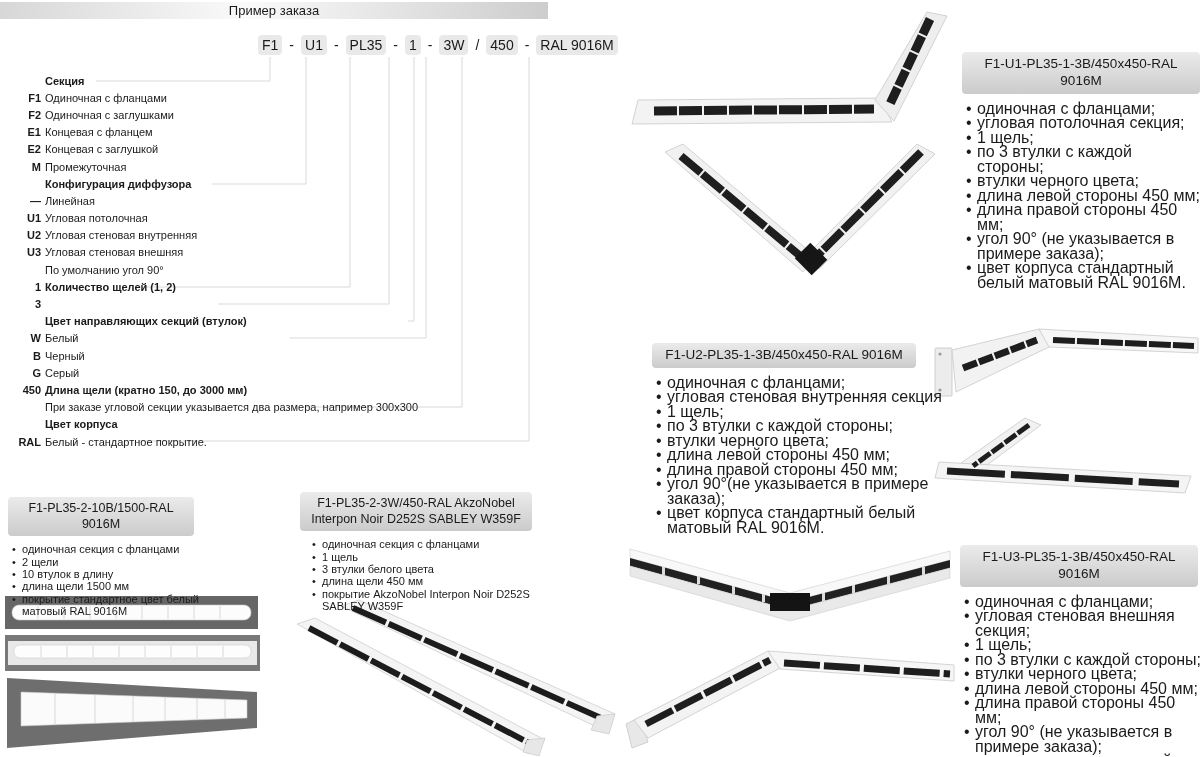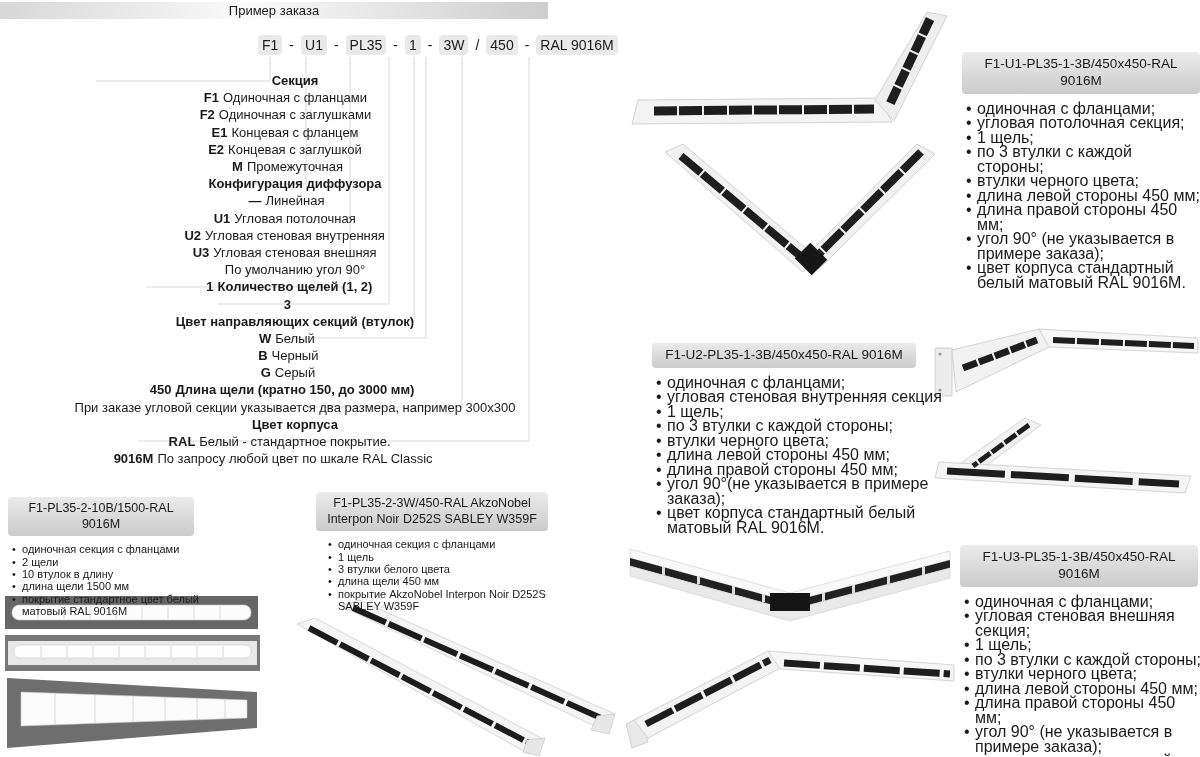--- a/index.html
+++ b/index.html
@@ -15,21 +15,21 @@
   .code-row{position:absolute;left:258px;top:35px;display:flex;align-items:center;gap:3px;
     font-size:14px;white-space:nowrap;z-index:2;}
   .code-row .tok{padding:2px 4px;border-radius:4px;}
   .code-row .boxed{background:#e9e9e9;}
 
   
   .connectors{position:absolute;left:0;top:0;z-index:0;}
 
   
   .legend{position:absolute;left:0;top:72px;width:545px;z-index:1;}
-  .legend-row{display:flex;height:17.2px;align-items:center;font-size:13px;justify-content:center;}
+  .legend-row{display:flex;height:17.2px;align-items:center;font-size:11px;}
   .legend-key{width:41px;flex:none;text-align:right;font-weight:bold;margin-right:4px;white-space:nowrap;}
   .legend-text{white-space:nowrap;}
   .legend-text.bold{font-weight:bold;}
 
   
   .pblock{position:absolute;z-index:1;}
   .ptitle{background:linear-gradient(180deg,#ebebeb,#cbcbcb);border-radius:4px;text-align:center;
     padding:4px 4px;font-size:13.5px;line-height:1.25;box-sizing:border-box;}
   .ptitle.small{font-size:12.5px;}
   .pbullets{list-style:none;margin:8px 0 0 2px;padding:0;font-size:16px;line-height:14.5px;}
@@ -196,24 +196,20 @@
       <div class="legend-row">
         <span class="legend-key"></span>
         <span class="legend-text bold">Цвет корпуса</span>
       </div>
 
       <div class="legend-row">
         <span class="legend-key">RAL</span>
         <span class="legend-text">Белый - стандартное покрытие.</span>
       </div>
 
-      <div class="legend-row">
-        <span class="legend-key">9016M</span>
-        <span class="legend-text">По запросу любой цвет по шкале RAL Classic</span>
-      </div>
     </div>
 
   <svg class="photo" style="left:628px;top:4px" width="325" height="130" viewBox="0 0 325 130">
     <polygon points="10,96 252,94 264,118 4,120" fill="#f3f3f3" stroke="#c9c9c9" stroke-width="0.8"></polygon>
     <polygon points="247,96 299,8 319,12 266,117" fill="#eeeeee" stroke="#c9c9c9" stroke-width="0.8"></polygon>
     <line x1="26" y1="107" x2="246" y2="105" stroke="#1e1e1e" stroke-width="9" stroke-dasharray="23 2"></line>
     <line x1="302" y1="15" x2="262" y2="100" stroke="#1e1e1e" stroke-width="9" stroke-dasharray="17 2"></line>
   </svg>
 
   <svg class="photo" style="left:655px;top:138px" width="290" height="150" viewBox="0 0 290 150">
@@ -366,21 +362,21 @@
     <ul class="pbullets tiny">
 
     <li>одиночная секция с фланцами</li>
         <li>2 щели</li>
         <li>10 втулок в длину</li>
         <li>длина щели 1500 мм</li>
         <li>покрытие стандартное цвет белый матовый RAL 9016M</li>
       </ul>
   </div>
 
-  <div class="pblock" style="left:316px;top:492px;width:240px">
+  <div class="pblock" style="left:300px;top:492px;width:240px">
     <div class="ptitle small" style="width:232px">F1-PL35-2-3W/450-RAL AkzoNobel Interpon Noir D252S SABLEY W359F</div>
     <ul class="pbullets tiny" style="margin-left:10px">
 
     <li>одиночная секция с фланцами</li>
         <li>1 щель</li>
         <li>3 втулки белого цвета</li>
         <li>длина щели 450 мм</li>
         <li>покрытие AkzoNobel Interpon Noir D252S SABLEY W359F</li>
       </ul>
   </div>

